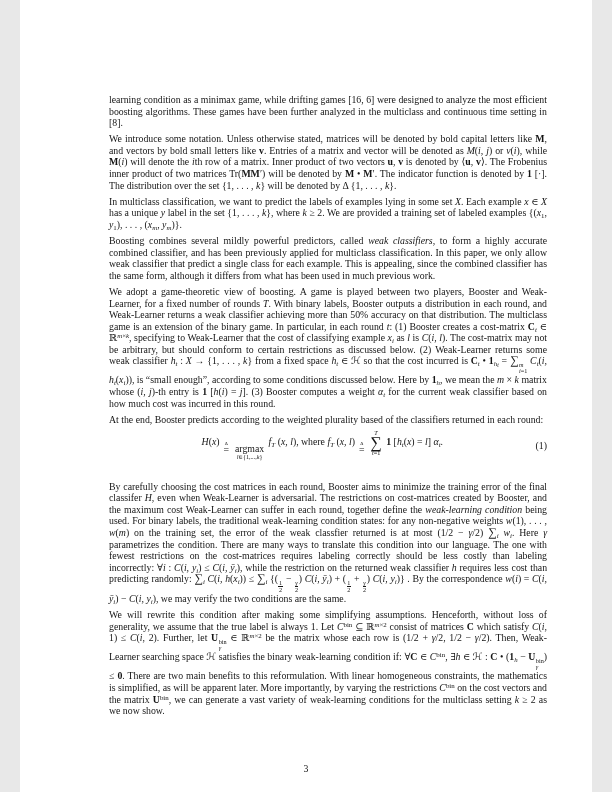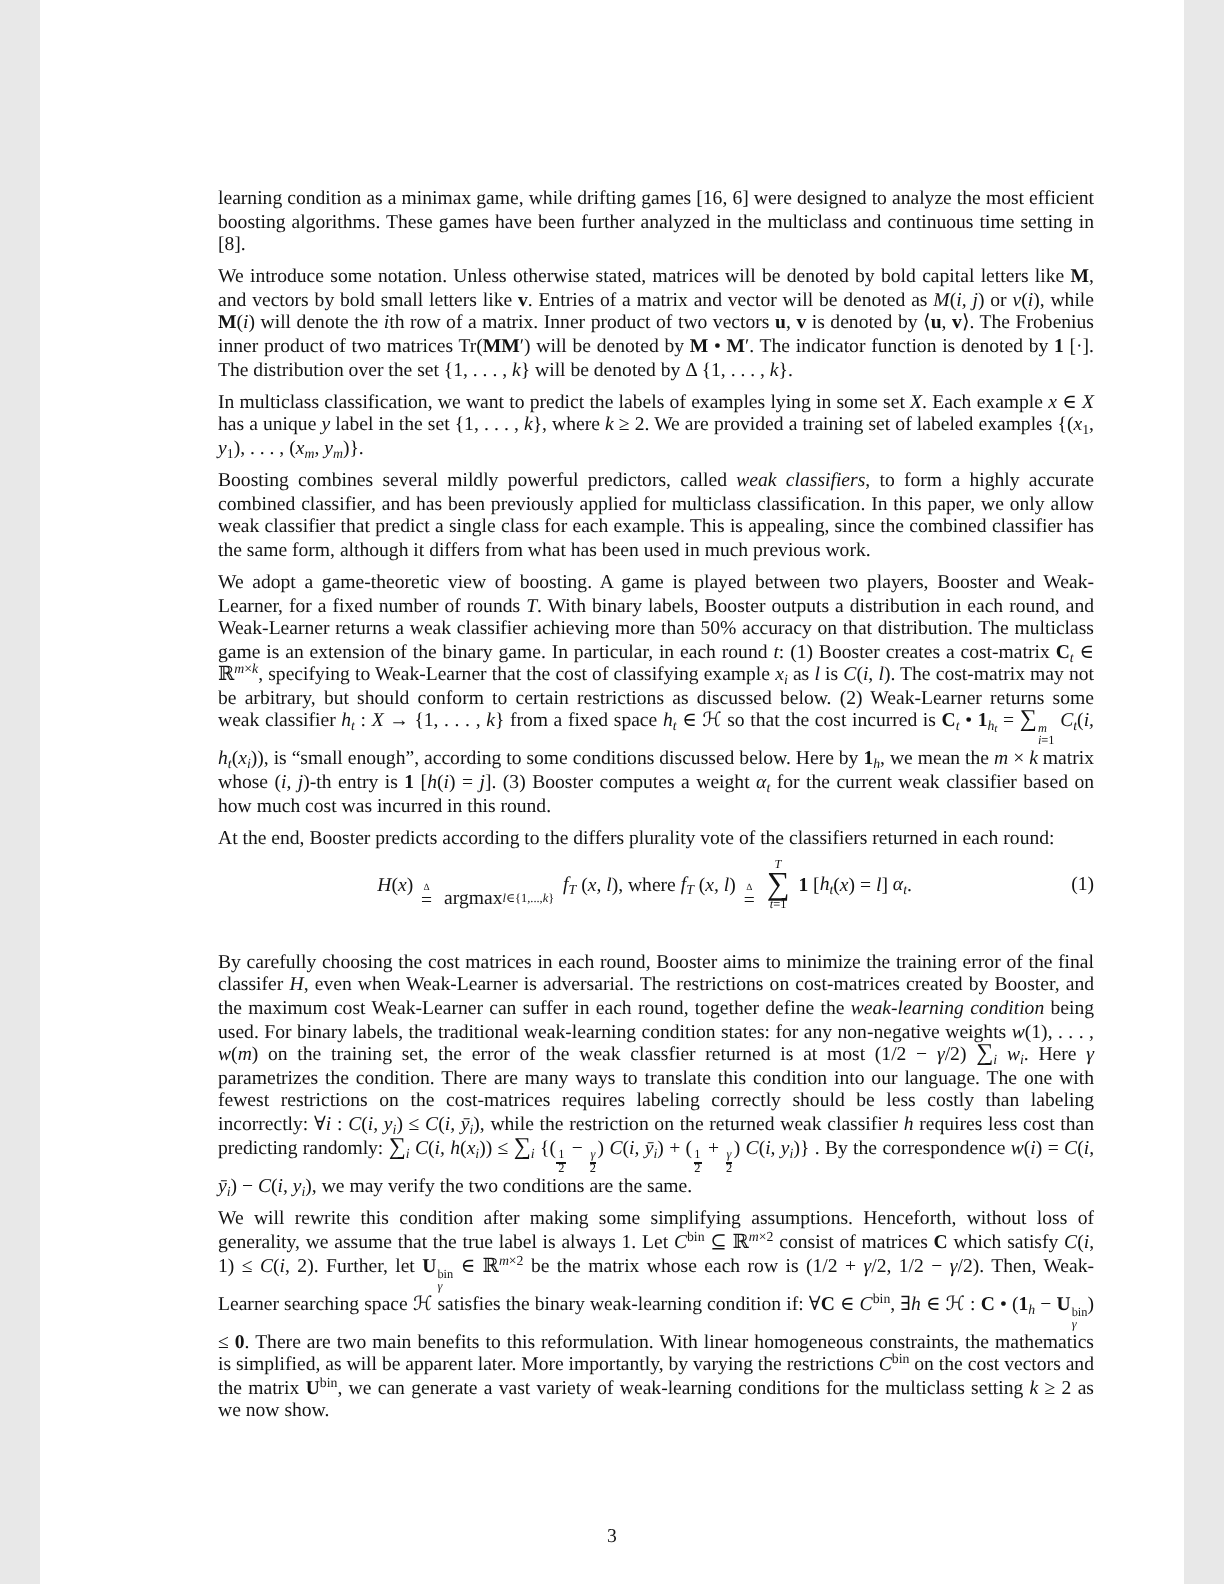--- a/index.html
+++ b/index.html
@@ -37,21 +37,21 @@
   .defeq {
     display: inline-flex; flex-direction: column; align-items: center;
     vertical-align: 0; margin: 0 1.5px;
   }
   .defeq .d { font-size: 4.8px; line-height: 4.2px; }
   .defeq .e { font-size: 9.8px; line-height: 7.8px; }
   .equation { display: flex; align-items: center; margin: 3px 0 20px 0; }
   .eq-body { flex: 1; text-align: center; font-size: 9.8px; line-height: 13px; }
   .eq-number { font-size: 9.8px; text-align: right; }
   .argmax {
-    display: inline-flex; align-items: center;
+    display: inline-flex; flex-direction: column; align-items: center;
     vertical-align: -7px; margin: 0 2px;
   }
   .argmax .top { font-size: 9.8px; line-height: 10px; }
   .argmax .bot { font-size: 6.2px; line-height: 6.5px; }
   .bigsum {
     display: inline-flex; flex-direction: column; align-items: center;
     vertical-align: middle; margin: 0 2px;
   }
   .bigsum .t { font-size: 6.2px; line-height: 6px; font-style: italic; }
   .bigsum .s { font-size: 16px; line-height: 14px; }
@@ -74,21 +74,21 @@
 
     <p class="para">In multiclass classification, we want to predict the labels of examples lying in some set <i>X</i>. Each example <i>x</i> ∈ <i>X</i> has a unique <i>y</i> label in the set {1, . . . , <i>k</i>}, where <i>k</i> ≥ 2. We are provided a training set of labeled examples {(<i>x</i><sub>1</sub>, <i>y</i><sub>1</sub>), . . . , (<i>x<sub>m</sub></i>, <i>y<sub>m</sub></i>)}.</p>
 
     <p class="para">Boosting combines several mildly powerful predictors, called <i>weak classifiers</i>, to form a highly accurate combined classifier, and has been previously applied for multiclass classification. In this paper, we only allow weak classifier that predict a single class for each example. This is appealing, since the combined classifier has the same form, although it differs from what has been used in much previous work.</p>
 
     <p class="para">We adopt a game-theoretic view of boosting. A game is played between two players, Booster and Weak-Learner, for a fixed number of rounds <i>T</i>. With binary labels, Booster outputs a distribution in each round, and Weak-Learner returns a weak classifier achieving more than 50% accuracy on that distribution. The multiclass game is an extension of the binary game. In particular, in each round <i>t</i>: (1) Booster creates a cost-matrix <b>C</b><sub><i>t</i></sub> ∈ ℝ<sup><i>m</i>×<i>k</i></sup>, specifying to Weak-Learner that the cost of classifying example <i>x<sub>i</sub></i> as <i>l</i> is <i>C</i>(<i>i, l</i>). The cost-matrix may not be arbitrary, but should conform to certain restrictions as discussed below. (2) Weak-Learner returns some weak classifier <i>h<sub>t</sub></i> : <i>X</i> → {1, . . . , <i>k</i>} from a fixed space <i>h<sub>t</sub></i> ∈ ℋ so that the cost incurred is <b>C</b><sub><i>t</i></sub> • <b>1</b><sub><i>h<sub>t</sub></i></sub> = <span class="ssum">∑</span><span class="supsub">
           <span><i>m</i></span>
           <span><i>i</i>=1</span>
         </span> <i>C<sub>t</sub></i>(<i>i, h<sub>t</sub></i>(<i>x<sub>i</sub></i>)), is “small enough”, according to some conditions discussed below. Here by <b>1</b><sub><i>h</i></sub>, we mean the <i>m</i> × <i>k</i> matrix whose (<i>i, j</i>)-th entry is <b>1</b> [<i>h</i>(<i>i</i>) = <i>j</i>]. (3) Booster computes a weight <i>α<sub>t</sub></i> for the current weak classifier based on how much cost was incurred in this round.</p>
 
-    <p class="para">At the end, Booster predicts according to the differs plurality vote of the classifiers returned in each round:</p>
+    <p class="para">At the end, Booster predicts according to the weighted plurality based of the classifiers returned in each round:</p>
 
     <div class="equation">
       <div class="eq-body"><i>H</i>(<i>x</i>) <span class="defeq">
             <span class="d">Δ</span>
             <span class="e">=</span>
           </span> <span class="argmax">
             <span class="top">argmax</span>
             <span class="bot"><i>l</i>∈{1,...,<i>k</i>}</span>
           </span> <i>f<sub>T</sub></i> (<i>x, l</i>), where <i>f<sub>T</sub></i> (<i>x, l</i>) <span class="defeq">
             <span class="d">Δ</span>

